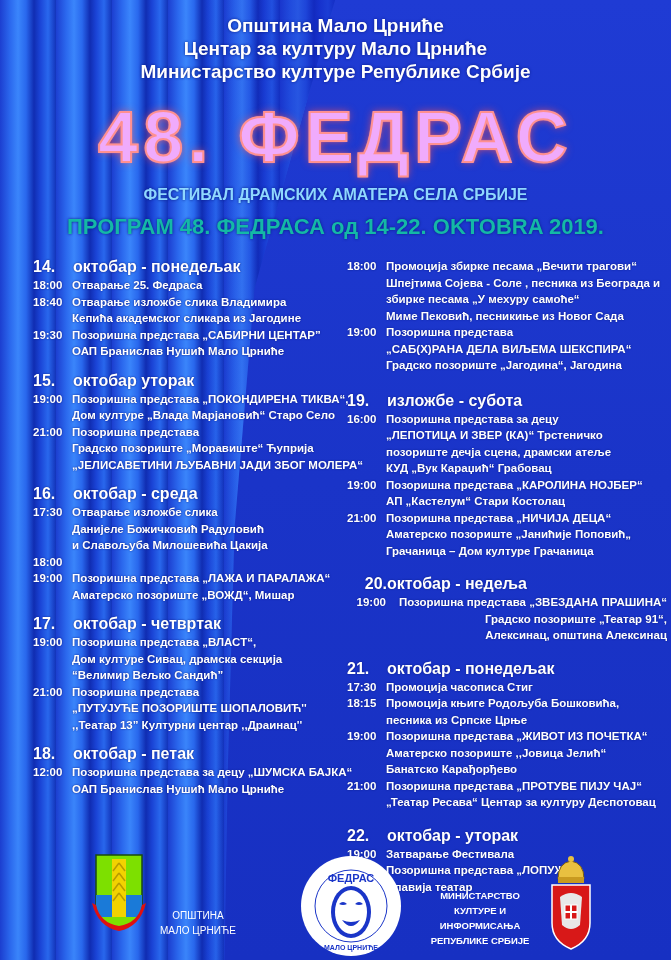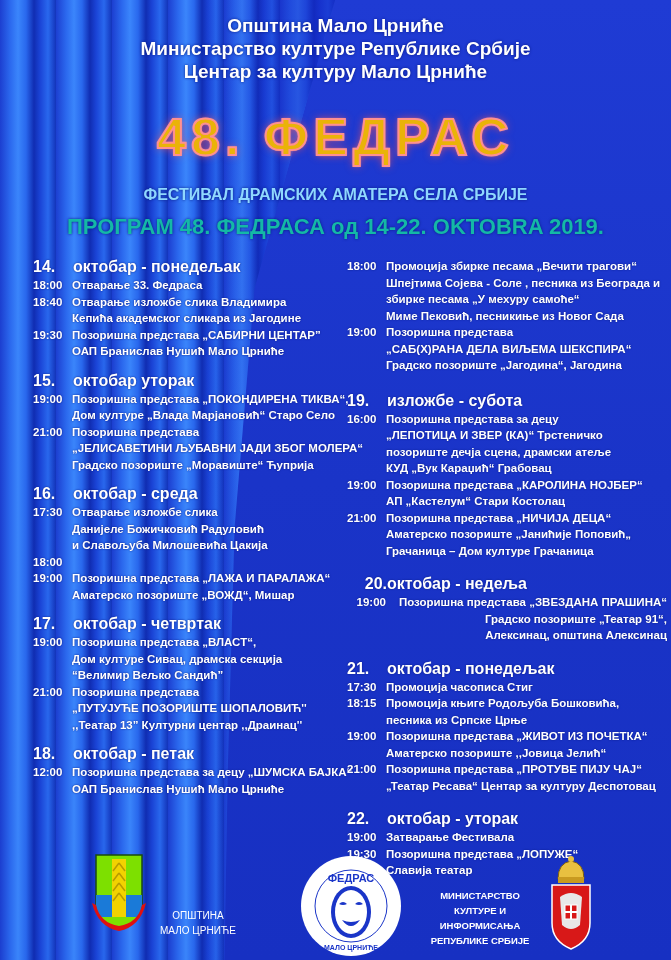--- a/index.html
+++ b/index.html
@@ -25,22 +25,22 @@
   .curtain-shade {
     position: absolute; left: 0; top: 0; width: 335px; height: 960px;
     background: linear-gradient(90deg, rgba(0,10,80,0.0) 0%, rgba(0,10,80,0.0) 60%, rgba(20,40,200,0.7) 100%);
     clip-path: polygon(0 0, 100% 0, 76% 30%, 70% 55%, 68% 80%, 67% 100%, 0 100%);
   }
   .content { position: absolute; inset: 0; }
   .org-lines { position: absolute; top: 14px; left: 0; width: 671px; text-align: center; }
   .org-line { font-weight: bold; font-size: 19px; line-height: 23px; text-shadow: 0 0 3px #0a1a80; }
   .festival-title {
     position: absolute; top: 92px; left: 0; width: 671px; text-align: center;
-    font-size: 52px; font-weight: bold; letter-spacing: 5px;
-    color: #eab308;
+    font-size: 72px; font-weight: bold; letter-spacing: 5px;
+    color: #f0abfc;
     -webkit-text-stroke: 2px #ff9090;
     text-shadow: 0 0 8px rgba(255,80,80,0.8), 0 0 2px #ffffff;
     line-height: 90px;
   }
   .subtitle {
     position: absolute; top: 186px; left: 0; width: 671px; text-align: center;
     font-weight: bold; font-size: 16px; color: #8fd8ff;
     text-shadow: 0 0 3px #0a1a80;
   }
   .program-title {
@@ -69,38 +69,38 @@
 </head>
 <body>
 
 <div class="bg"></div>
 <div class="curtain"></div>
 <div class="curtain-shade"></div>
 
 <div class="content">
   <div class="org-lines">
     <div class="org-line">Општина Мало Црниће</div>
+    <div class="org-line">Центар за културу Мало Црниће</div>
     <div class="org-line">Министарство културе Републике Србије</div>
-    <div class="org-line">Центар за културу Мало Црниће</div>
   </div>
 
   <div class="festival-title">48. ФЕДРАС</div>
   <div class="subtitle">ФЕСТИВАЛ ДРАМСКИХ АМАТЕРА СЕЛА СРБИЈЕ</div>
   <div class="program-title">ПРОГРАМ  48. ФЕДРАСА од 14-22. OKTOBRA 2019.</div>
 
   <div class="col col-left" id="col-left">
       <div class="day">
         <div class="day-head">
           <span class="day-num">14.</span>
           <span>октобар - понедељак</span>
         </div>
         <div class="event">
           <span class="ev-time">18:00</span>
           <div class="ev-lines">
-            <div class="ev-line">Отварање 33. Федраса</div>
+            <div class="ev-line">Отварање 25. Федраса</div>
           </div>
         </div>
         <div class="event">
           <span class="ev-time">18:40</span>
           <div class="ev-lines">
             <div class="ev-line">Отварање изложбе слика Владимира</div>
             <div class="ev-line">Кепића академског сликара из Јагодине</div>
           </div>
         </div>
         <div class="event">
@@ -120,22 +120,22 @@
           <span class="ev-time">19:00</span>
           <div class="ev-lines">
             <div class="ev-line">Позоришна представа „ПОКОНДИРЕНА ТИКВА“,</div>
             <div class="ev-line">Дом културе „Влада Марјановић“ Старо Село</div>
           </div>
         </div>
         <div class="event">
           <span class="ev-time">21:00</span>
           <div class="ev-lines">
             <div class="ev-line">Позоришна представа</div>
+            <div class="ev-line"> Градско позориште „Моравиште“ Ћуприја</div>
             <div class="ev-line"> „ЈЕЛИСАВЕТИНИ ЉУБАВНИ ЈАДИ ЗБОГ МОЛЕРА“</div>
-            <div class="ev-line"> Градско позориште „Моравиште“ Ћуприја</div>
           </div>
         </div>
       </div>
       <div class="day">
         <div class="day-head">
           <span class="day-num">16.</span>
           <span>октобар - среда</span>
         </div>
         <div class="event">
           <span class="ev-time">17:30</span>
@@ -272,20 +272,21 @@
           <div class="ev-lines">
             <div class="ev-line">Промоција књиге Родољуба Бошковића,</div>
             <div class="ev-line">песника из Српске Црње</div>
           </div>
         </div>
         <div class="event">
           <span class="ev-time">19:00</span>
           <div class="ev-lines">
             <div class="ev-line">Позоришна представа „ЖИВОТ ИЗ ПОЧЕТКА“</div>
             <div class="ev-line">Аматерско позориште ,,Јовица Јелић“</div>
+            <div class="ev-line">Банатско Карађорђево</div>
           </div>
         </div>
         <div class="event">
           <span class="ev-time">21:00</span>
           <div class="ev-lines">
             <div class="ev-line">Позоришна представа „ПРОТУВЕ ПИЈУ ЧАЈ“</div>
             <div class="ev-line">„Театар Ресава“ Центар за културу Деспотовац</div>
           </div>
         </div>
       </div>

